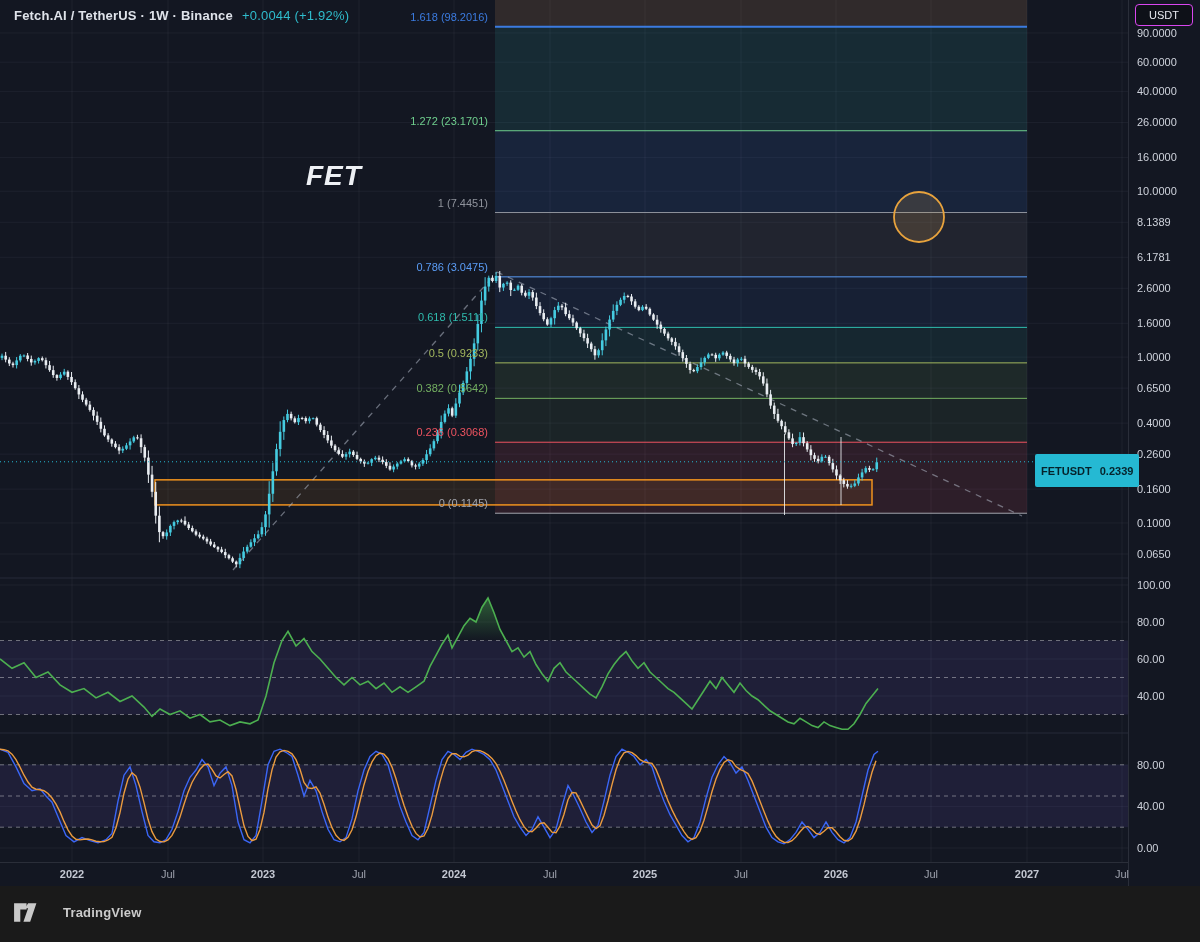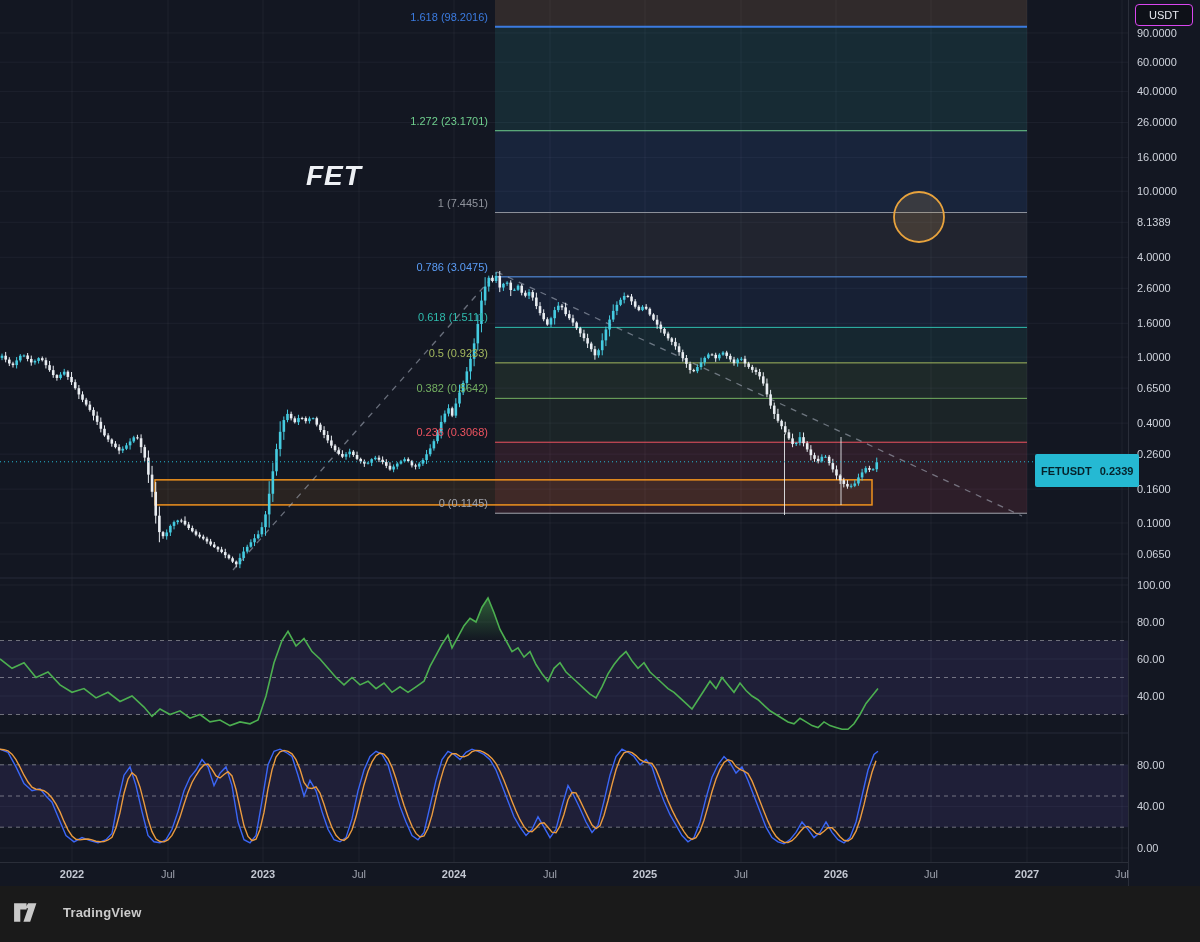--- a/index.html
+++ b/index.html
@@ -614,37 +614,40 @@
         <line x1="0" y1="714.5" x2="1128" y2="714.5" stroke="rgba(255,255,255,0.38)" stroke-width="1" stroke-dasharray="4,4"></line>
         <path d="M0 659.0 L 12 668.3 L 24 662.7 L 36 677.5 L 48 672.0 L 60 684.9 L 72 692.3 L 84 688.6 L 96 697.9 L 108 692.3 L 120 701.5 L 132 696.0 L 144 707.1 L 152 716.4 L 160 709.0 L 170 714.5 L 180 710.8 L 190 718.2 L 200 714.5 L 210 721.9 L 220 720.0 L 230 725.6 L 240 721.9 L 250 723.8 L 258 720.0 L 266 696.0 L 274 662.7 L 282 640.5 L 288 631.3 L 296 646.0 L 304 638.6 L 312 651.6 L 320 659.0 L 328 668.3 L 336 677.5 L 344 684.9 L 352 677.5 L 360 684.9 L 368 681.2 L 376 688.6 L 384 683.0 L 392 692.3 L 400 686.8 L 408 692.3 L 416 686.8 L 424 681.2 L 430 666.4 L 436 655.3 L 442 644.2 L 448 635.0 L 452 647.9 L 458 636.8 L 464 625.7 L 470 618.3 L 476 622.0 L 482 607.2 L 488 598.0 L 494 612.8 L 500 629.4 L 506 640.5 L 512 651.6 L 518 647.9 L 524 657.1 L 530 651.6 L 536 664.5 L 542 673.8 L 548 681.2 L 554 668.3 L 560 662.7 L 566 672.0 L 572 677.5 L 578 683.0 L 584 688.6 L 590 694.1 L 596 697.9 L 602 686.8 L 608 673.8 L 614 664.5 L 620 657.1 L 626 651.6 L 632 660.9 L 638 668.3 L 644 662.7 L 650 672.0 L 656 677.5 L 662 683.0 L 668 688.6 L 674 692.3 L 680 697.9 L 686 703.4 L 692 709.0 L 698 699.7 L 704 690.5 L 710 681.2 L 716 688.6 L 722 677.5 L 728 684.9 L 734 692.3 L 740 683.0 L 746 690.5 L 752 696.0 L 758 699.7 L 764 705.3 L 770 710.8 L 776 714.5 L 782 718.2 L 788 721.9 L 794 723.8 L 800 718.2 L 806 721.9 L 812 725.6 L 818 727.5 L 824 721.9 L 830 725.6 L 836 727.5 L 842 729.3 L 848 729.3 L 854 723.8 L 860 714.5 L 866 703.4 L 872 696.0 L 878 688.6 L 878 640.5 L 0 640.5 Z" fill="url(#rsiGrad)" clip-path="url(#clipRsiHi)"></path>
         <polyline points="0,659.0 12,668.3 24,662.7 36,677.5 48,672.0 60,684.9 72,692.3 84,688.6 96,697.9 108,692.3 120,701.5 132,696.0 144,707.1 152,716.4 160,709.0 170,714.5 180,710.8 190,718.2 200,714.5 210,721.9 220,720.0 230,725.6 240,721.9 250,723.8 258,720.0 266,696.0 274,662.7 282,640.5 288,631.3 296,646.0 304,638.6 312,651.6 320,659.0 328,668.3 336,677.5 344,684.9 352,677.5 360,684.9 368,681.2 376,688.6 384,683.0 392,692.3 400,686.8 408,692.3 416,686.8 424,681.2 430,666.4 436,655.3 442,644.2 448,635.0 452,647.9 458,636.8 464,625.7 470,618.3 476,622.0 482,607.2 488,598.0 494,612.8 500,629.4 506,640.5 512,651.6 518,647.9 524,657.1 530,651.6 536,664.5 542,673.8 548,681.2 554,668.3 560,662.7 566,672.0 572,677.5 578,683.0 584,688.6 590,694.1 596,697.9 602,686.8 608,673.8 614,664.5 620,657.1 626,651.6 632,660.9 638,668.3 644,662.7 650,672.0 656,677.5 662,683.0 668,688.6 674,692.3 680,697.9 686,703.4 692,709.0 698,699.7 704,690.5 710,681.2 716,688.6 722,677.5 728,684.9 734,692.3 740,683.0 746,690.5 752,696.0 758,699.7 764,705.3 770,710.8 776,714.5 782,718.2 788,721.9 794,723.8 800,718.2 806,721.9 812,725.6 818,727.5 824,721.9 830,725.6 836,727.5 842,729.3 848,729.3 854,723.8 860,714.5 866,703.4 872,696.0 878,688.6" fill="none" stroke="#4caf50" stroke-width="1.6" clip-path="url(#clipRsi)"></polyline>
         <rect x="0" y="764.8" width="1128" height="62.40000000000009" fill="rgba(136,108,255,0.10)"></rect>
         <line x1="0" y1="764.8" x2="1128" y2="764.8" stroke="rgba(255,255,255,0.38)" stroke-width="1" stroke-dasharray="4,4"></line>
         <line x1="0" y1="796" x2="1128" y2="796" stroke="rgba(255,255,255,0.38)" stroke-width="1" stroke-dasharray="4,4"></line>
         <line x1="0" y1="827.2" x2="1128" y2="827.2" stroke="rgba(255,255,255,0.38)" stroke-width="1" stroke-dasharray="4,4"></line>
         <polyline points="0,749.2 8,752.3 16,766.9 24,783.5 32,790.8 40,788.7 46,796.0 52,802.2 58,816.8 66,835.5 74,841.8 82,837.6 90,840.7 98,842.8 106,839.7 112,833.4 118,801.2 124,775.2 130,766.9 136,785.6 142,811.6 148,835.5 154,841.8 160,842.8 166,839.7 172,829.3 178,811.6 184,790.8 190,777.3 196,770.0 202,759.6 208,766.9 214,785.6 220,773.1 226,766.9 232,785.6 238,822.0 244,839.7 250,842.8 256,835.5 262,801.2 268,764.8 274,751.3 280,749.2 286,752.3 292,756.5 298,775.2 304,796.0 310,780.4 316,790.8 322,811.6 328,829.3 334,839.7 340,841.8 346,837.6 352,818.9 358,790.8 364,770.0 370,756.5 376,751.3 382,754.4 388,764.8 394,785.6 400,806.4 406,822.0 412,835.5 418,839.7 424,832.4 430,806.4 436,780.4 442,759.6 448,751.3 454,754.4 460,759.6 466,752.3 472,749.2 478,751.3 484,754.4 490,759.6 496,770.0 502,785.6 508,801.2 514,816.8 520,827.2 526,835.5 532,829.3 538,816.8 544,827.2 550,837.6 556,829.3 562,806.4 568,785.6 574,796.0 580,808.5 586,822.0 592,832.4 598,825.1 604,801.2 610,775.2 616,756.5 622,749.2 628,752.3 634,756.5 640,764.8 646,759.6 652,766.9 658,785.6 664,801.2 670,814.7 676,825.1 682,835.5 688,841.8 694,837.6 700,822.0 706,798.1 712,777.3 718,764.8 724,756.5 730,762.7 736,773.1 742,766.9 748,780.4 754,796.0 760,811.6 766,827.2 772,837.6 778,841.8 784,843.8 790,839.7 796,832.4 802,822.0 808,829.3 814,837.6 820,832.4 826,822.0 832,832.4 838,839.7 844,842.8 850,837.6 856,822.0 862,796.0 868,770.0 874,754.4 878,751.3" fill="none" stroke="#3b66f5" stroke-width="1.4" clip-path="url(#clipSto)"></polyline>
         <polyline points="0,749.2 4,749.7 8,750.8 12,754.2 16,759.6 20,767.2 24,775.2 28,782.0 32,787.2 36,789.2 40,789.8 44,790.7 48,793.5 52,798.0 56,804.1 60,811.9 64,821.4 68,829.8 72,836.0 76,839.3 80,839.9 84,839.2 88,839.0 92,839.9 96,841.2 100,841.8 104,841.6 108,840.0 112,837.2 116,827.7 120,812.6 124,793.2 128,779.1 132,772.7 136,776.1 140,787.2 144,802.7 148,819.3 152,831.6 156,839.1 160,841.5 164,841.9 168,839.9 172,835.4 176,827.7 180,817.1 184,804.3 188,792.4 192,782.5 196,775.5 200,769.3 204,765.0 208,764.0 212,769.4 216,775.9 220,778.0 224,774.5 228,771.7 232,775.9 236,789.5 240,807.8 244,825.8 248,836.4 252,840.6 256,839.2 260,829.5 264,812.4 268,788.8 272,769.9 276,757.1 280,751.9 284,750.4 288,751.4 292,753.8 296,759.7 300,769.2 304,782.4 308,787.9 312,788.5 316,786.8 320,793.1 324,804.3 328,817.1 332,827.7 336,835.3 340,839.4 344,840.4 348,837.4 352,829.7 356,816.8 360,801.0 364,784.7 368,771.6 372,761.9 376,755.7 380,753.1 384,754.2 388,758.7 392,767.1 396,778.7 400,792.5 404,805.2 408,816.6 412,826.3 416,833.4 420,837.0 424,836.0 428,828.2 432,815.1 436,797.7 440,781.6 444,767.9 448,758.2 452,753.8 456,753.6 460,756.4 464,756.8 468,755.2 472,751.7 476,750.4 480,750.7 484,752.4 488,754.9 492,758.4 496,763.6 500,771.2 504,780.4 508,790.8 512,801.2 516,811.0 520,819.7 524,826.7 528,831.1 532,831.8 536,827.9 540,823.5 544,822.8 548,827.2 552,832.1 556,832.7 560,826.0 564,814.3 568,799.7 572,792.5 576,792.8 580,800.4 584,808.7 588,817.1 592,825.1 596,828.5 600,825.7 604,815.3 608,800.7 612,784.7 616,769.8 620,759.0 624,752.8 628,751.4 632,752.6 636,755.6 640,759.7 644,761.8 648,762.7 652,763.4 656,769.4 660,779.0 664,790.5 668,800.7 672,809.9 676,817.8 680,825.1 684,831.6 688,837.1 692,839.4 696,837.7 700,831.1 704,820.2 708,806.4 712,791.5 716,779.1 720,769.4 724,762.5 728,759.7 732,761.1 736,766.6 740,769.4 744,771.2 748,773.6 752,780.9 756,790.8 760,801.2 764,811.6 768,821.4 772,830.1 776,836.2 780,840.1 784,842.2 788,842.5 792,840.7 796,836.9 800,831.7 804,827.4 808,826.4 812,829.5 816,833.3 820,834.4 824,831.2 828,827.8 832,827.8 836,831.7 840,836.8 844,840.3 848,841.0 852,838.2 856,831.2 860,819.7 864,804.7 868,787.3 872,772.3 876,760.8" fill="none" stroke="#eb9b3f" stroke-width="1.4" clip-path="url(#clipSto)"></polyline>
       </svg>
+    <div id="legend">
+      <span class="ttl">Fetch.AI / TetherUS · 1W · Binance</span><span class="chg">+0.0044 (+1.92%)</span>
+    </div>
     <div id="watermark">FET</div>
     <div id="badge">
       <span>FETUSDT</span>
       <span>0.2339</span>
     </div>
   </div>
 
   <div id="price-axis">
     <div id="usdt">USDT</div>
   <div class="pl" style="top: 32.9993px;">90.0000</div>
       <div class="pl" style="top: 62.205px;">60.0000</div>
       <div class="pl" style="top: 91.4106px;">40.0000</div>
       <div class="pl" style="top: 122.44px;">26.0000</div>
       <div class="pl" style="top: 157.411px; text-align: center;">16.0000</div>
       <div class="pl" style="top: 191.265px;">10.0000</div>
       <div class="pl" style="top: 222.295px;">8.1389</div>
-      <div class="pl" style="top: 257.266px;">4.0000</div>
+      <div class="pl" style="top: 257.266px;">6.1781</div>
       <div class="pl" style="top: 288.295px;">2.6000</div>
       <div class="pl" style="top: 323.266px;">1.6000</div>
       <div class="pl" style="top: 357.121px;">1.0000</div>
       <div class="pl" style="top: 388.15px;">0.6500</div>
       <div class="pl" style="top: 423.121px;">0.4000</div>
       <div class="pl" style="top: 454.15px;">0.2600</div>
       <div class="pl" style="top: 489.121px;">0.1600</div>
       <div class="pl" style="top: 522.976px;">0.1000</div>
       <div class="pl" style="top: 554.005px;">0.0650</div>
       <div class="pl" style="top: 585px;">100.00</div>

